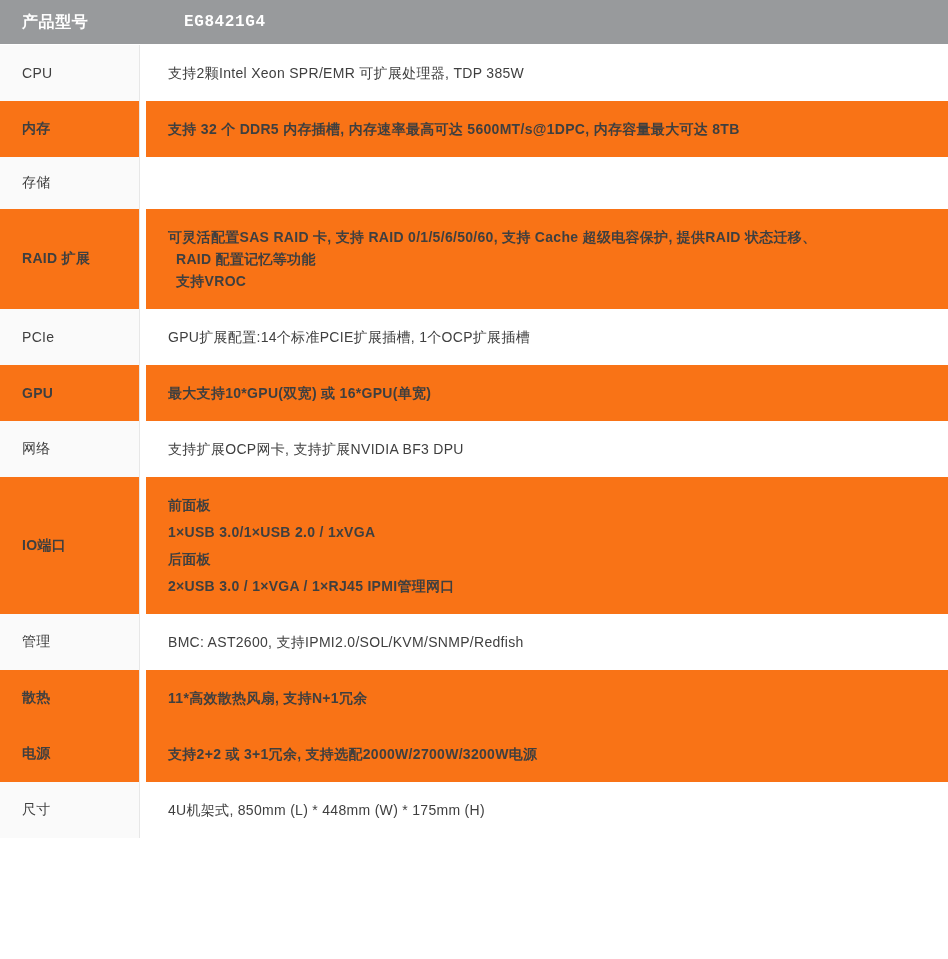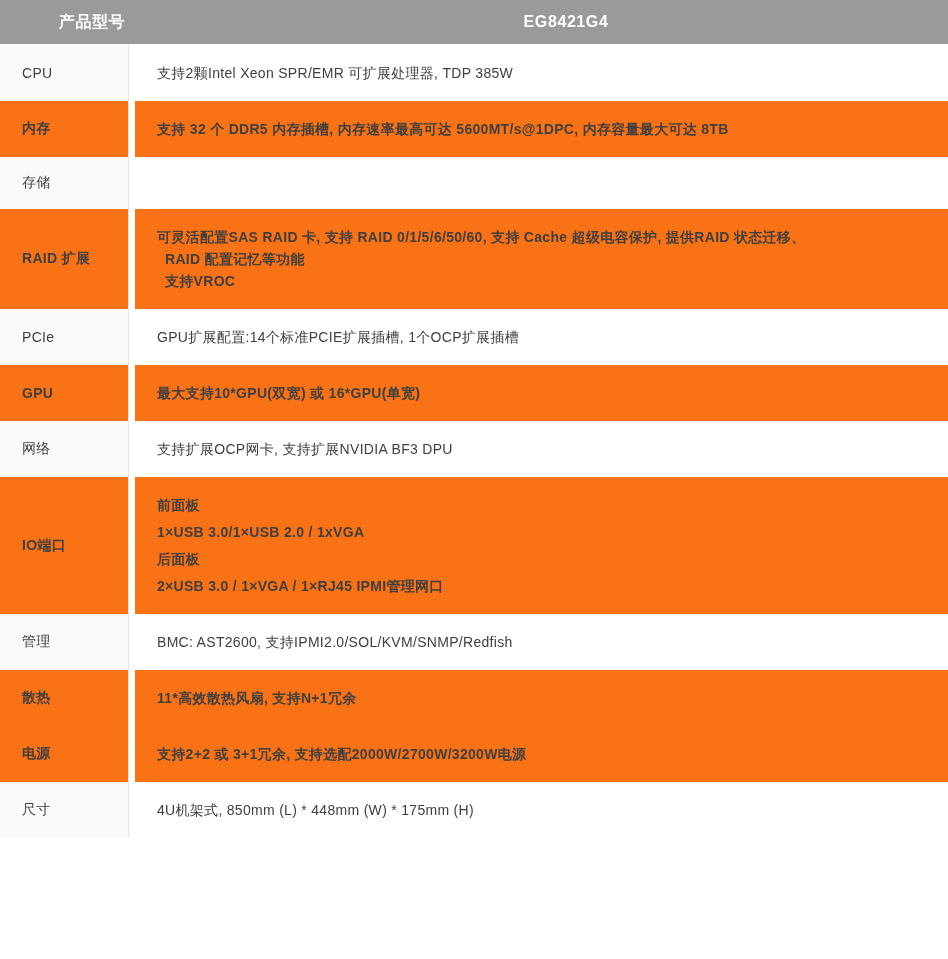--- a/index.html
+++ b/index.html
@@ -23,27 +23,28 @@
     margin-bottom: 1px;
   }
   .spec-header .h-label {
     flex: none;
     width: 162px;
     padding-left: 22px;
   }
   .spec-header .h-value {
     flex: 1;
     padding-left: 22px;
+    font-family: Liberation Mono, monospace;
   }
 
   
   .spec-row { display: flex; width: 948px; }
   .label-cell {
     flex: none;
-    width: 129px;
+    width: 140px;
     padding: 17px 8px 17px 22px;
     display: flex;
     align-items: center;
     font-size: 14px;
     letter-spacing: 0.3px;
     border-right: 1px solid #e7e7e7;
   }
   .col-gap {
     flex: none;
     width: 6px;
@@ -66,21 +67,21 @@
 
   .spec-row.plain  .label-cell   { background: #fafafa; }
   .spec-row.plain  .content-cell { background: #ffffff; }
   .spec-row.shaded .label-cell,
   .spec-row.shaded .content-cell { background: #f97316; font-weight: bold; }
 </style>
 </head>
 <body>
 
 <div class="spec-table">
-  <div class="spec-header" style="background: rgb(152, 154, 156); color: rgb(255, 255, 255); text-align: center;">
+  <div class="spec-header" style="background: rgb(152, 154, 156); color: rgb(255, 255, 255);">
     <div class="h-label">产品型号</div>
     <div class="h-value">EG8421G4</div>
   </div>
   <div id="spec-body">
   <div class="spec-row plain">
     <div class="label-cell">CPU</div>
     <div class="col-gap"></div>
     <div class="content-cell">
           <div class="spec-line">支持2颗Intel Xeon SPR/EMR 可扩展处理器, TDP 385W</div>
         </div>

